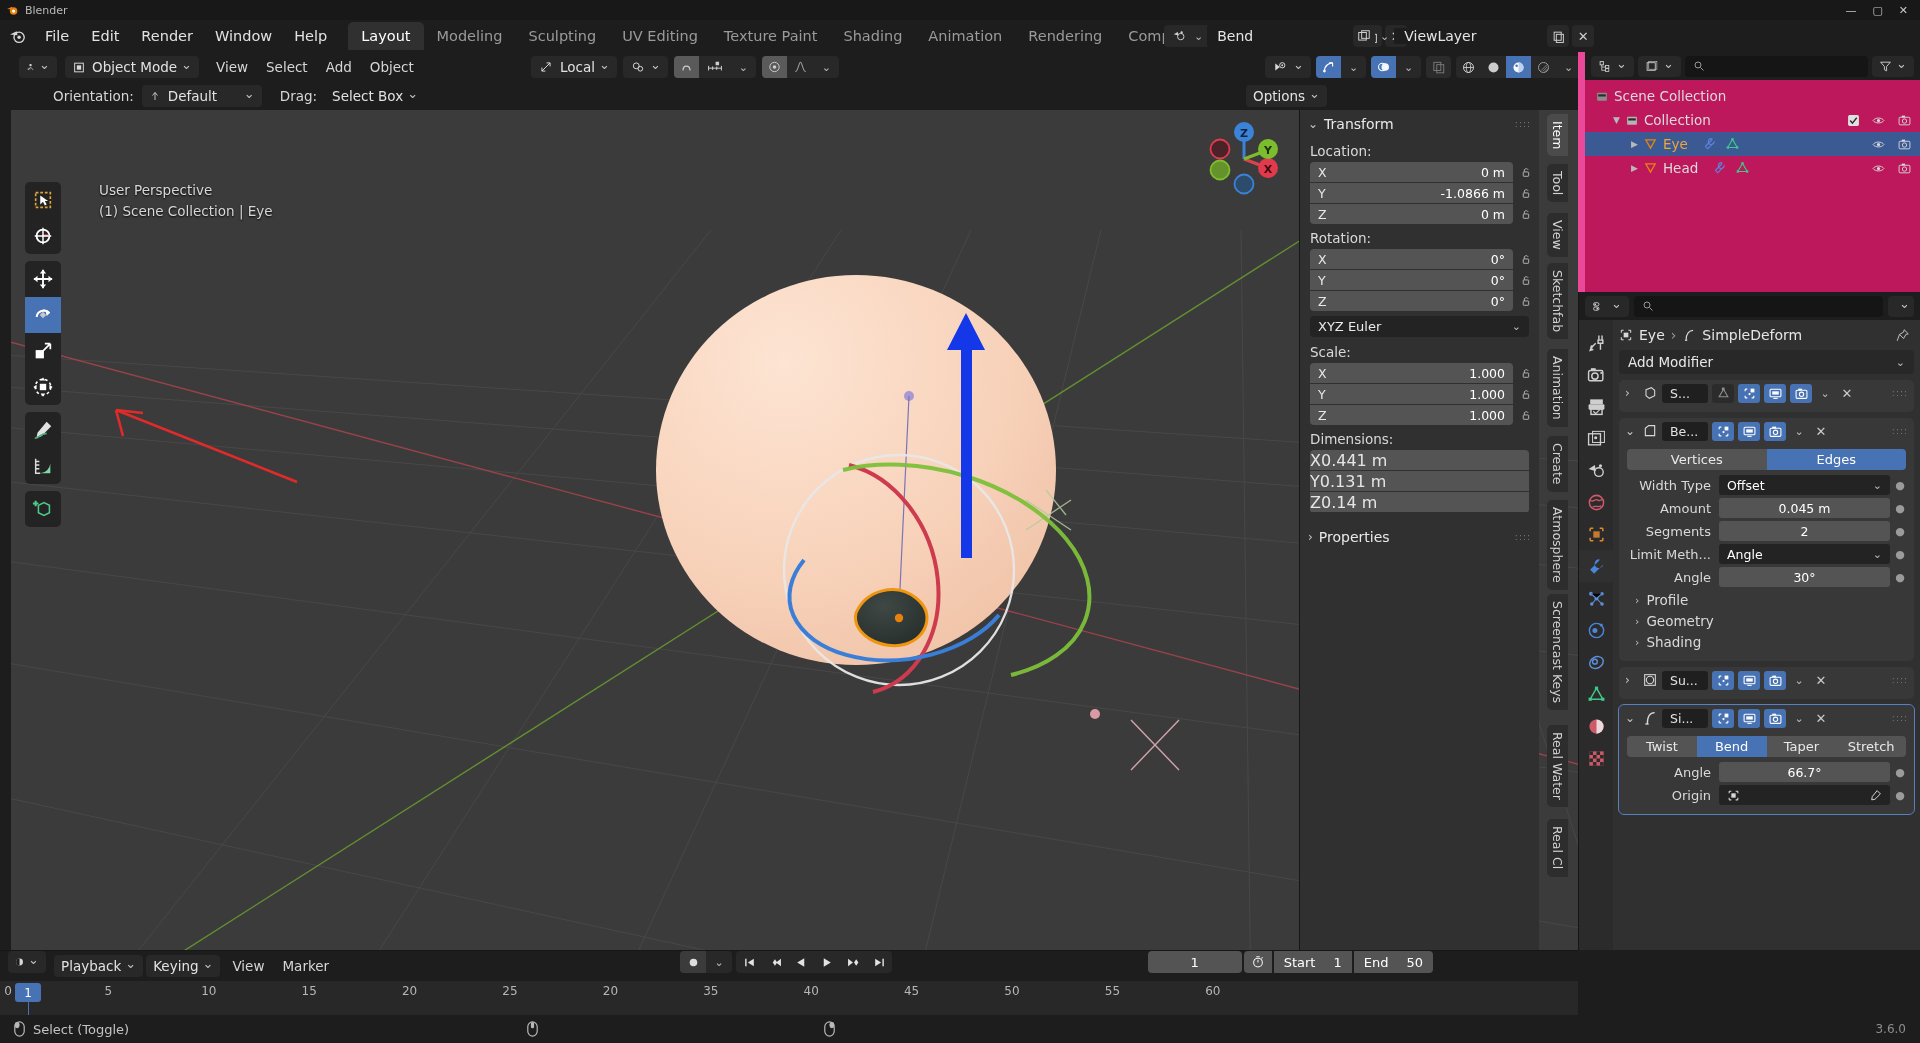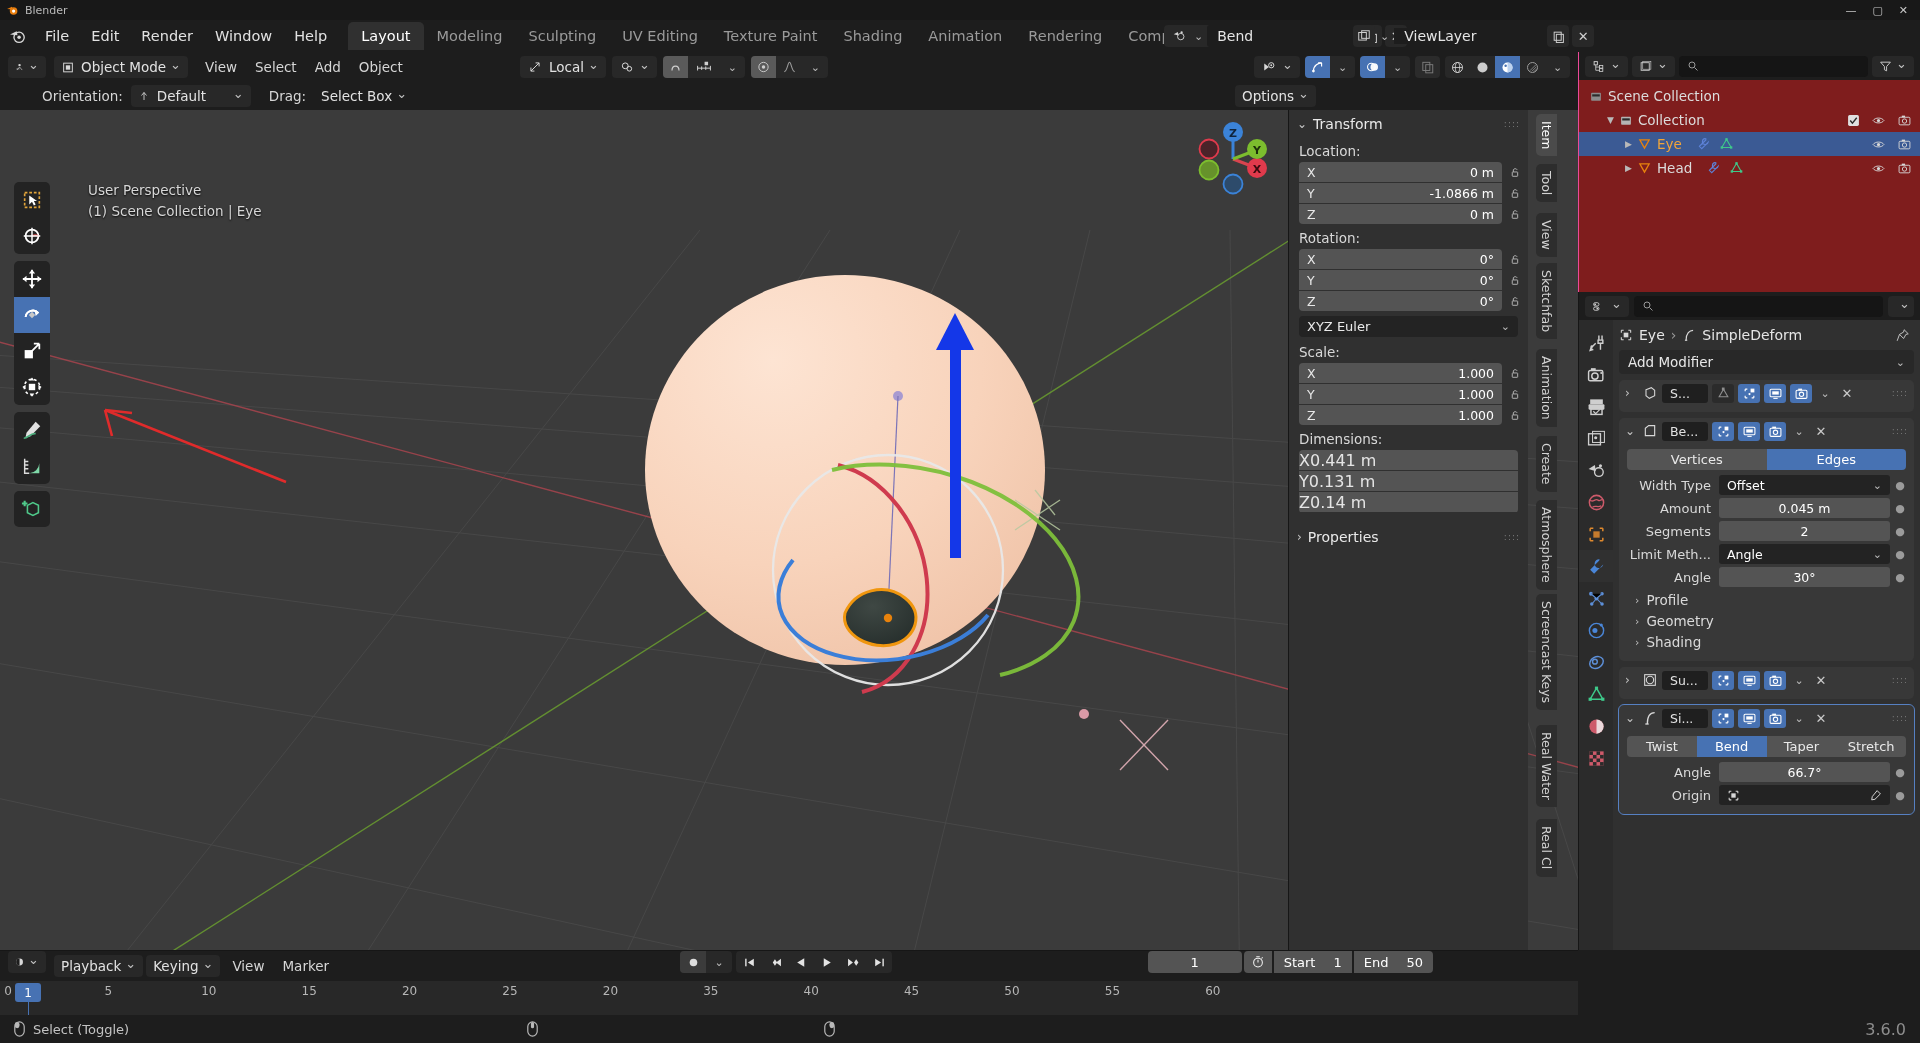--- a/index.html
+++ b/index.html
@@ -32,21 +32,21 @@
   .wsplus { color:#b0b0b0; font-size:18px; padding:0 12px; cursor:pointer; }
   .scenefield { display:flex; align-items:center; height:22px; background:#282828; border-radius:4px;
                 margin-left:4px; }
   .scenefield .ic { width:30px; display:flex; align-items:center; justify-content:center; }
   .scenefield .val { background:#1d1d1d; height:22px; line-height:22px; padding:0 10px; min-width:150px;
                      font-size:14px; border-radius:3px; }
   .minibtn { width:22px; height:22px; background:#282828; border-radius:4px; display:flex;
              align-items:center; justify-content:center; margin-left:3px; cursor:pointer; }
 
   
-  #viewport { position:absolute; left:0; top:52px; width:1578px; height:898px; background:#a21caf; }
+  #viewport { position:absolute; left:11px; top:52px; width:1578px; height:898px; background:#a21caf; }
   #vpheader { position:absolute; left:0; top:0; width:1578px; height:30px; background:#1d1d1d;
               display:flex; align-items:center; padding-left:8px; }
   #vpheader2 { position:absolute; left:0; top:30px; width:1578px; height:28px; background:#1d1d1d;
                display:flex; align-items:center; padding-left:40px; }
   .hdbtn { height:22px; background:#282828; border-radius:4px; display:flex; align-items:center;
            padding:0 7px; font-size:13.5px; color:#e2e2e2; cursor:pointer; }
   .hdlabel { font-size:13.5px; color:#d6d6d6; padding:0 9px; cursor:pointer; }
   .hdplain { font-size:13.5px; color:#d6d6d6; padding:0 2px; }
   .toggleGroup { display:flex; background:#282828; border-radius:4px; overflow:hidden; height:22px; }
   .tg { width:25px; height:22px; display:flex; align-items:center; justify-content:center; cursor:pointer; }
@@ -88,22 +88,22 @@
             position:relative; cursor:pointer; }
 
   
   #ntabs { position:absolute; right:0; top:58px; width:50px; bottom:0; z-index:6; }
   .ntab { position:absolute; left:8px; background:#2d2d2d; border-radius:5px 0 0 5px;
           writing-mode:vertical-rl; text-orientation:mixed; font-size:12.5px; color:#d3d3d3;
           padding:7px 3px; cursor:pointer; }
   .ntab.on { background:#4b4b4b; color:#fff; }
 
   
-  #outliner { position:absolute; left:1578px; top:52px; width:342px; height:240px; background:#7f1d1d;
-              border-left:1px solid #ec4899; }
+  #outliner { position:absolute; left:1578px; top:52px; width:342px; height:240px; background:#be185d;
+              border-left:7px solid #ec4899; }
   #olheader { height:28px; display:flex; align-items:center; padding:0 6px; gap:4px; background:#1d1d1d; }
   .search { flex:1; height:21px; background:#151515; border-radius:4px; display:flex; align-items:center;
             padding:0 8px; }
   .olrow { height:24px; display:flex; align-items:center; font-size:13.5px; color:#dcdcdc;
            position:relative; cursor:pointer; }
   .olrow.sel { background:#3b5a94; }
   .olrow .lbl { margin-left:5px; }
   .olrow .icons-r { position:absolute; right:8px; display:flex; gap:11px; align-items:center; }
 
   
@@ -159,21 +159,21 @@
   .tlg-b { width:26px; height:22px; display:flex; align-items:center; justify-content:center; cursor:pointer; }
   .frfield { height:22px; background:#545454; border-radius:4px; display:flex; align-items:center;
              justify-content:center; font-size:13px; color:#fff; cursor:pointer; }
   .sefield { height:22px; background:#545454; display:flex; align-items:center; font-size:13px;
              color:#fff; padding:0 10px; gap:18px; cursor:pointer; }
 
   
   #statusbar { position:absolute; left:0; top:1015px; width:1920px; height:28px; background:#1d1d1d;
                display:flex; align-items:center; padding-left:14px; gap:8px; }
   #statusbar .st { font-size:13px; color:#c3c3c3; }
-  #ver { position:absolute; right:14px; font-size:16px; color:#8d8d8d; }
+  #ver { position:absolute; right:14px; font-size:12px; color:#8d8d8d; }
 </style>
 </head>
 <body>
 
 <div id="app">
 
   <div id="titlebar">
     <svg width="13" height="13" viewBox="0 0 24 24">
       <circle cx="14" cy="13" r="7" fill="#e87d0d"></circle>
         <circle cx="14" cy="13" r="3" fill="#fff"></circle>

